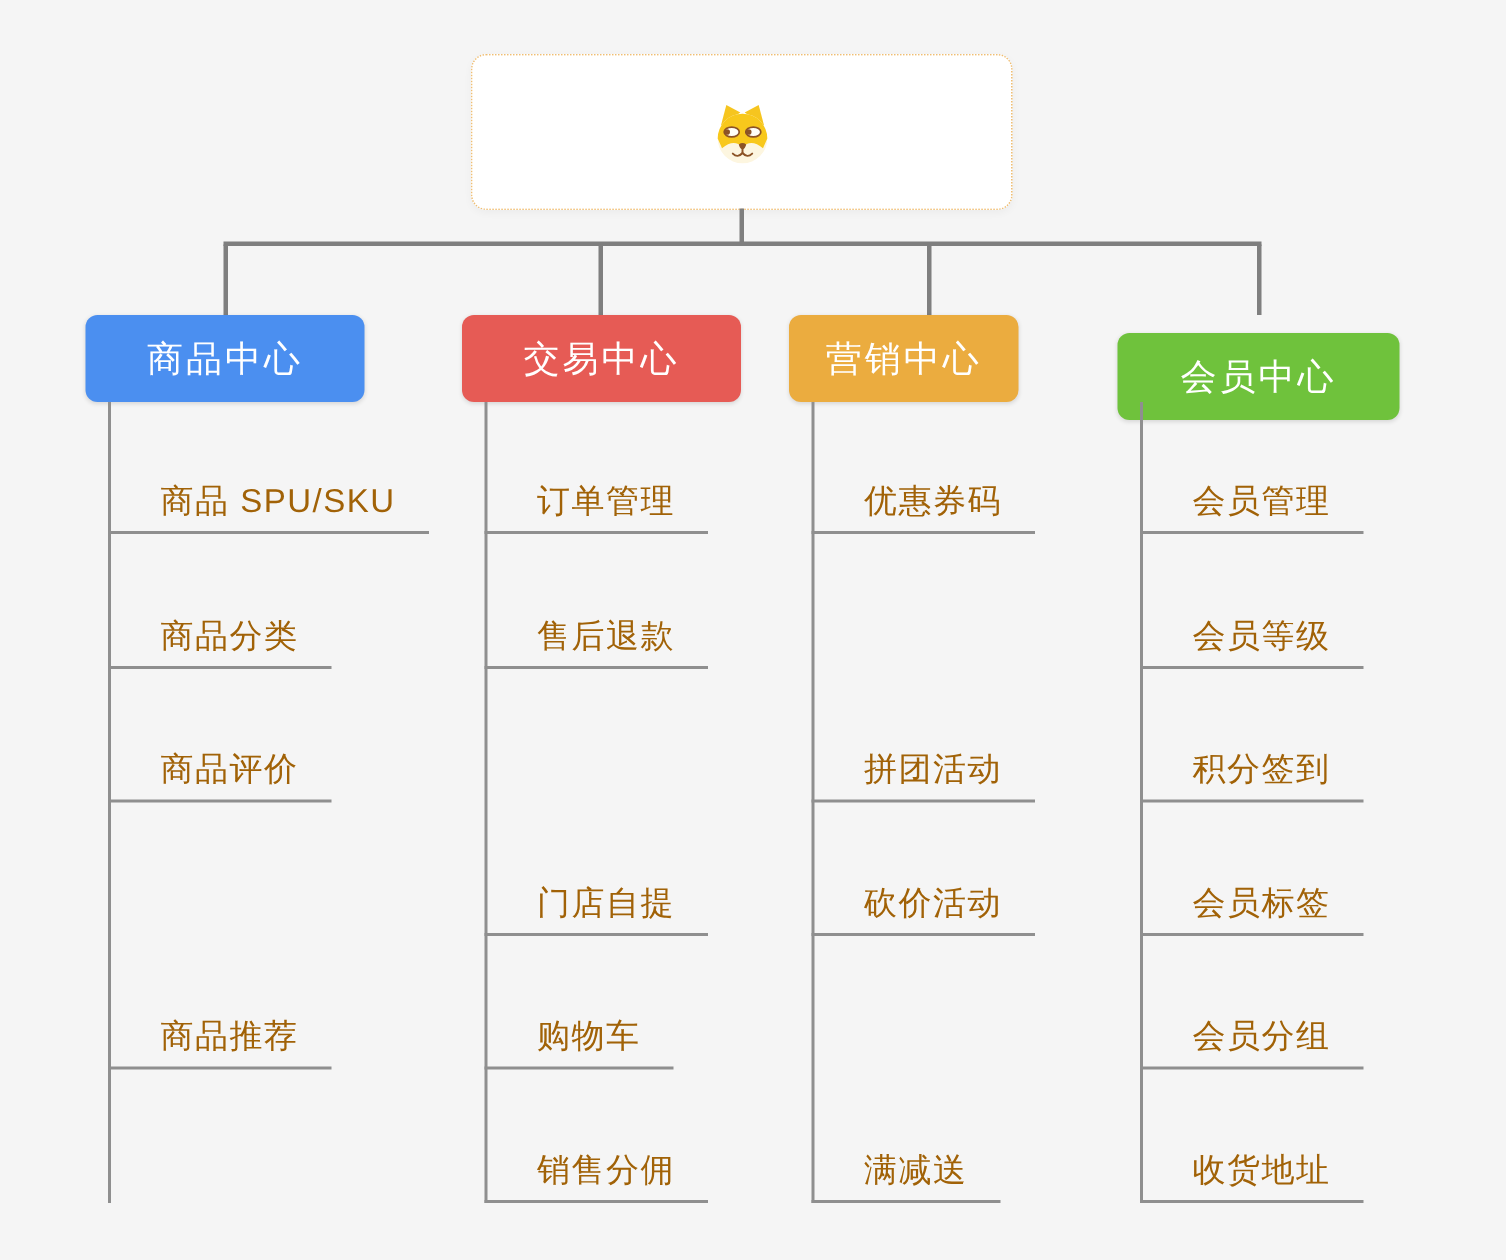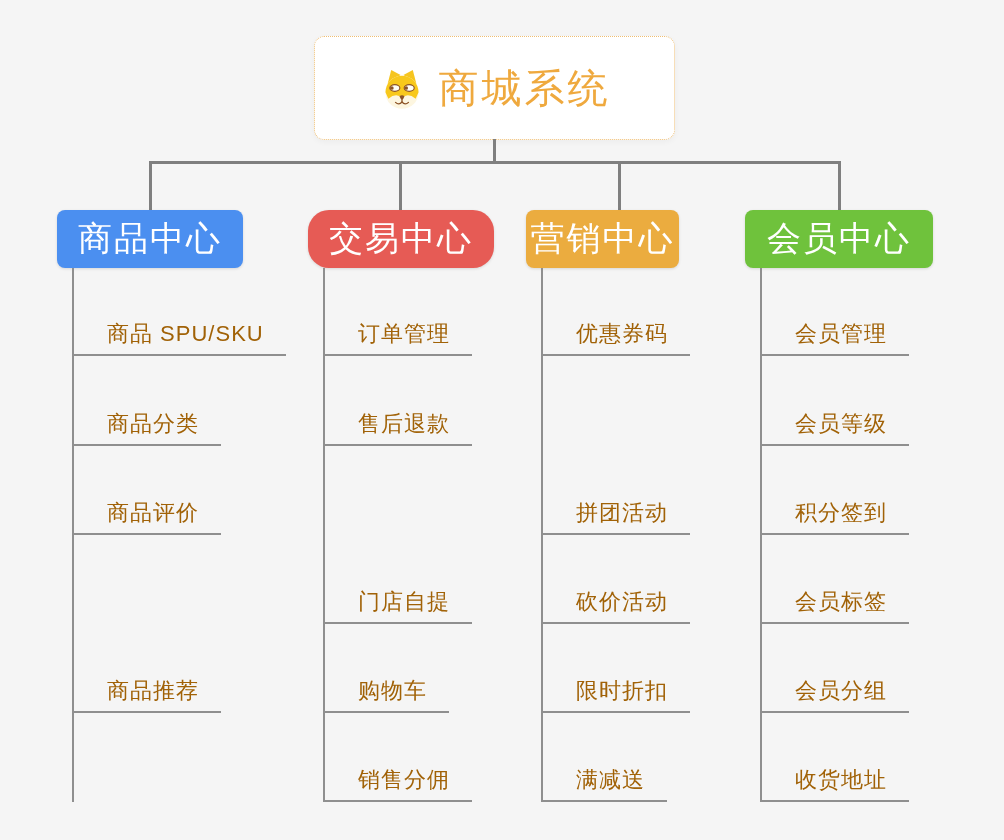--- a/index.html
+++ b/index.html
@@ -32,21 +32,21 @@
   .drop{top:163px;width:3px;height:47px;}
   .d0{left:149px}.d1{left:399px}.d2{left:618px}.d3{left:838px}
 
   .col-line{position:absolute;top:268px;width:2px;height:534px;background:#8f8f8f;}
   .ln0{left:72px}.ln1{left:323px}.ln2{left:541px}.ln3{left:760px}
 
   
   .branch-box{
     position:absolute;top:210px;height:58px;border-radius:8px;
     display:flex;align-items:center;justify-content:center;
-    color:#ffffff;font-size:34px;letter-spacing:2px;white-space:nowrap;
+    color:#ffffff;font-size:24px;letter-spacing:2px;white-space:nowrap;
     box-shadow:0 1px 3px rgba(0,0,0,0.12);
   }
   .bx0{left:57px;width:186px}
   .bx1{left:308px;width:186px}
   .bx2{left:526px;width:153px}
   .bx3{left:745px;width:188px}
 
   
   .leaf{
     position:absolute;
@@ -69,55 +69,53 @@
       <circle cx="32" cy="38" r="23" fill="#fdf6e0"></circle>
       <path d="M9 38 A23 23 0 0 1 55 38 L51 47 Q40 38 32 46 Q24 38 13 47 Z" fill="#f8c81c"></path>
       <ellipse cx="22" cy="32" rx="7" ry="4.6" fill="#fffef7" stroke="#8c5326" stroke-width="1.6"></ellipse>
       <circle cx="17.8" cy="32" r="2.6" fill="#8c5326"></circle>
       <ellipse cx="42" cy="32" rx="7" ry="4.6" fill="#fffef7" stroke="#8c5326" stroke-width="1.6"></ellipse>
       <circle cx="37.8" cy="32" r="2.6" fill="#8c5326"></circle>
       <path d="M28.5 43.5 Q32 41 35.5 43.5 Q34 48 32 48 Q30 48 28.5 43.5 Z" fill="#8c5326"></path>
       <path d="M32 47.5 L32 51" stroke="#8c5326" stroke-width="1.8" fill="none" stroke-linecap="round"></path>
       <path d="M23 52 Q27.5 56.5 32 51.5 Q36.5 56.5 41 52" stroke="#8c5326" stroke-width="1.8" fill="none" stroke-linecap="round"></path>
     </svg>
-    <span class="root-title" style="color: rgb(239, 169, 62);">商城系统</span>
   </div>
 
   <div class="conn root-vert"></div>
   <div class="conn trunk"></div>
   <div class="conn drop d0"></div>
   <div class="conn drop d1"></div>
   <div class="conn drop d2"></div>
   <div class="conn drop d3"></div>
 
   <div class="branch-box bx0" style="background-color: rgb(75, 143, 240);">商品中心</div>
-  <div class="branch-box bx1" style="background-color: rgb(230, 91, 85); border-radius: 21px;">交易中心</div>
+  <div class="branch-box bx1" style="background-color: rgb(230, 91, 85);">交易中心</div>
   <div class="branch-box bx2" style="background-color: rgb(235, 172, 63);">营销中心</div>
-  <div class="branch-box bx3" style="background-color: rgb(111, 194, 60);">会员中心</div>
+  <div class="branch-box bx3" style="background-color: rgb(111, 194, 60); margin-top: 12px;">会员中心</div>
 
   <div class="col-line ln0"></div>
   <div class="col-line ln1"></div>
   <div class="col-line ln2"></div>
   <div class="col-line ln3"></div>
 
   <div class="leaf ln0 r0">商品 SPU/SKU</div>
   <div class="leaf ln0 r2">商品评价</div>
   <div class="leaf ln0 r1">商品分类</div>
   <div class="leaf ln0 r4">商品推荐</div>
 
   <div class="leaf ln1 r0">订单管理</div>
   <div class="leaf ln1 r1">售后退款</div>
   <div class="leaf ln1 r3">门店自提</div>
   <div class="leaf ln1 r4">购物车</div>
   <div class="leaf ln1 r5">销售分佣</div>
 
   <div class="leaf ln2 r0">优惠券码</div>
   <div class="leaf ln2 r2">拼团活动</div>
   <div class="leaf ln2 r3">砍价活动</div>
-  <div class="leaf ln2 r4">限时折扣</div>
   <div class="leaf ln2 r5">满减送</div>
 
   <div class="leaf ln3 r0">会员管理</div>
   <div class="leaf ln3 r1">会员等级</div>
   <div class="leaf ln3 r2">积分签到</div>
   <div class="leaf ln3 r3">会员标签</div>
   <div class="leaf ln3 r4">会员分组</div>
   <div class="leaf ln3 r5">收货地址</div>
 
 </div>

